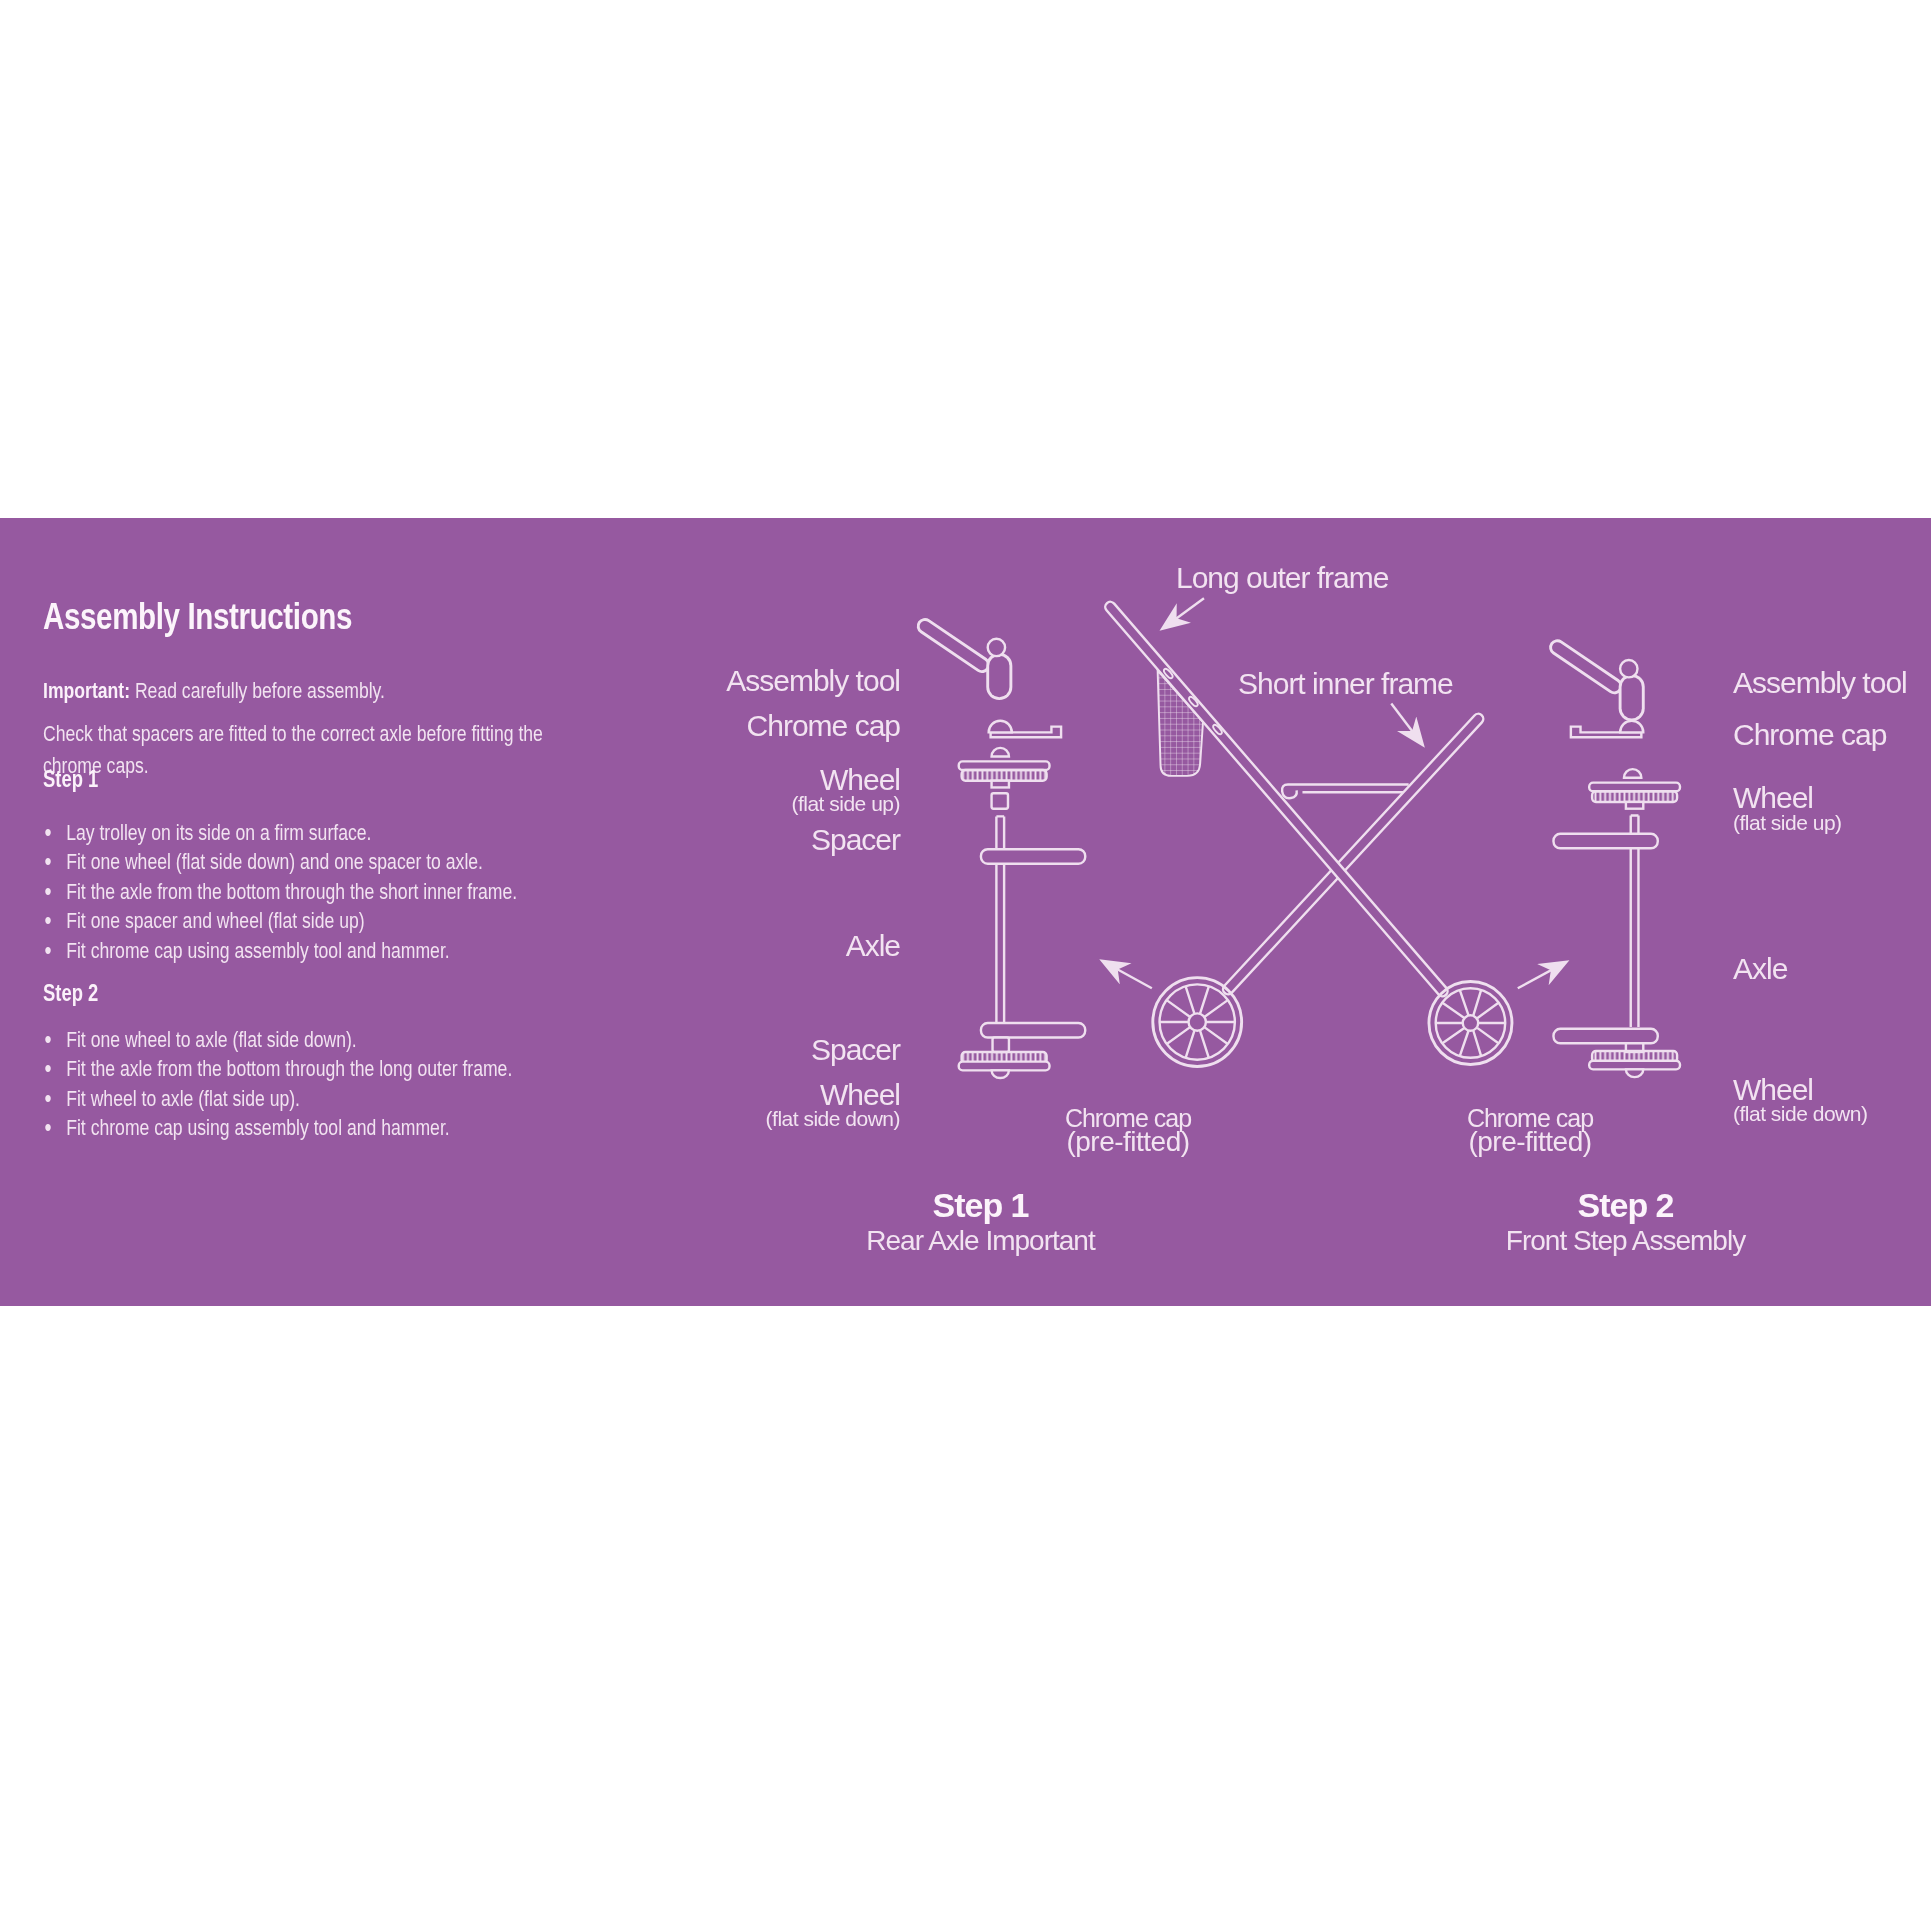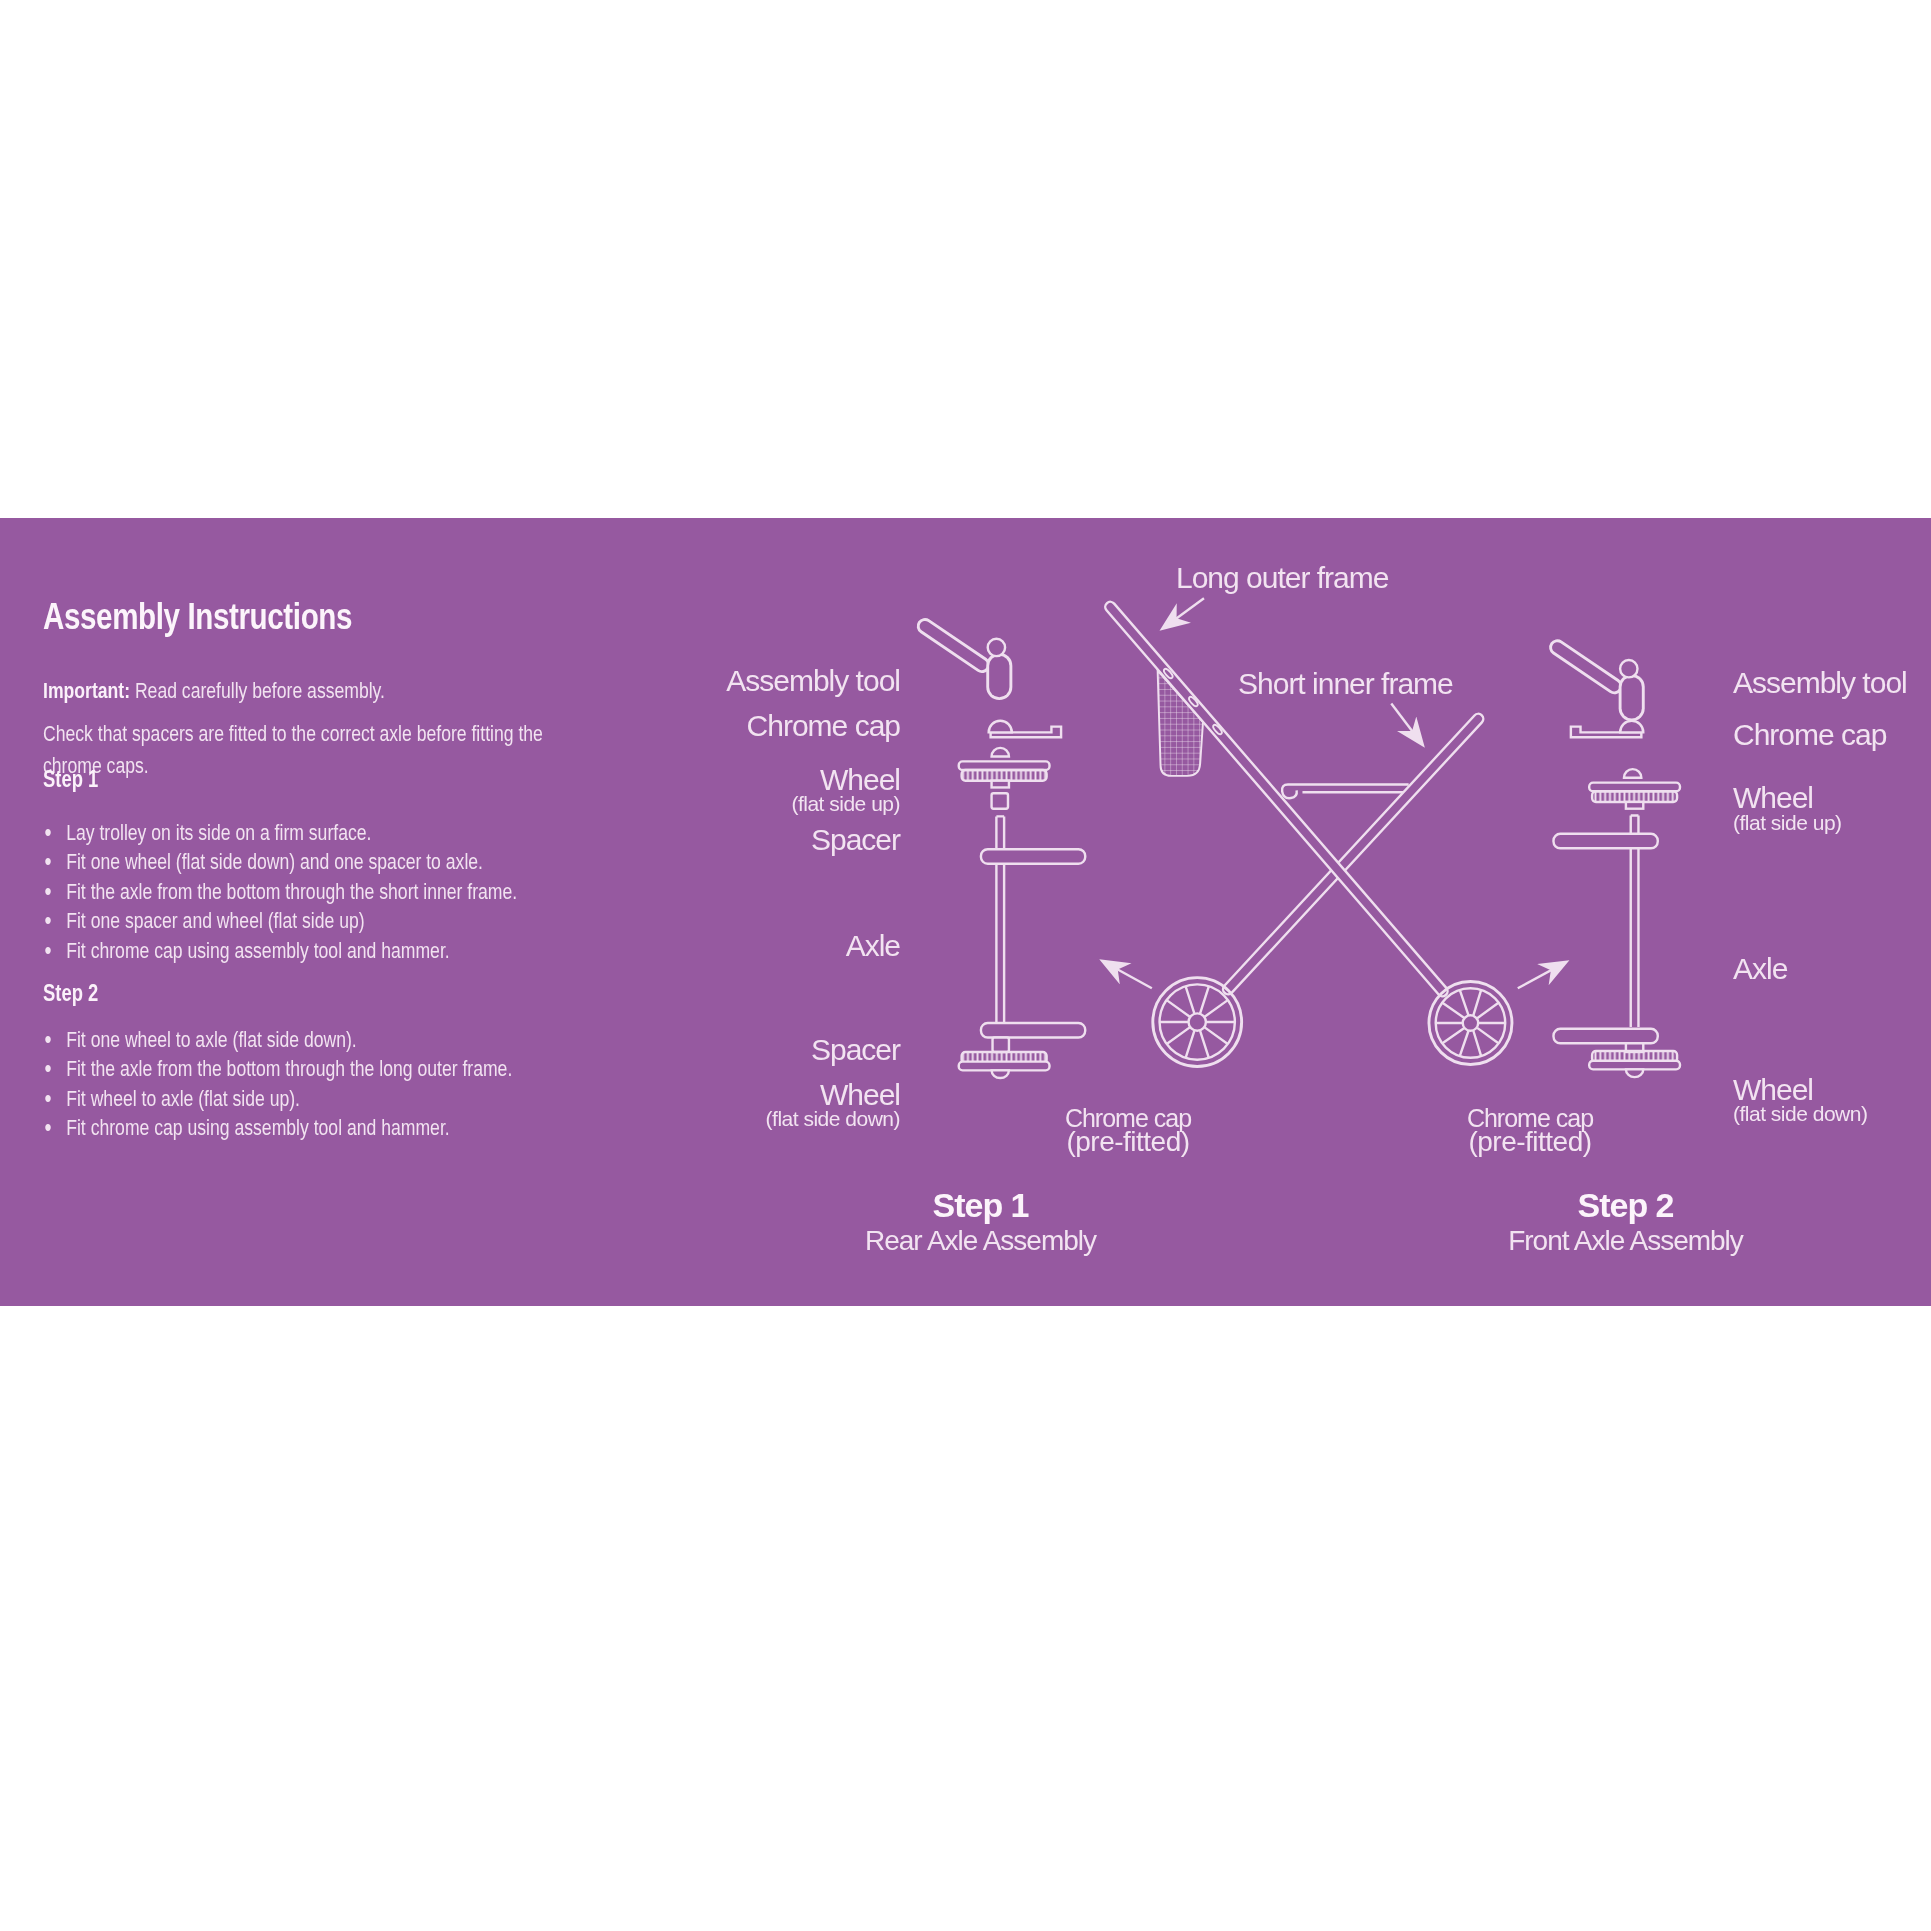--- a/index.html
+++ b/index.html
@@ -201,21 +201,21 @@
   <div class="lbl" style="left:1733px;top:438px;">Axle</div>
   <div class="lbl" style="left:1733px;top:559px;">Wheel</div>
   <div class="lbl small" style="left:1733px;top:585px;">(flat side down)</div>
   <div class="prefit" style="left:1414px;top:587px;">
     <div class="l1">Chrome cap</div>
     <div class="l2">(pre-fitted)</div>
   </div>
 
   <div class="caption" style="left:855px;top:669px;">
     <div class="cap-title">Step 1</div>
-    <div class="cap-sub">Rear Axle Assembly</div>
+    <div class="cap-sub">Rear Axle Important</div>
   </div>
   <div class="caption" style="left:1500px;top:669px;">
     <div class="cap-title">Step 2</div>
-    <div class="cap-sub">Front Axle Assembly</div>
+    <div class="cap-sub">Front Step Assembly</div>
   </div>
 
 </div>
 
 
 </body></html>

